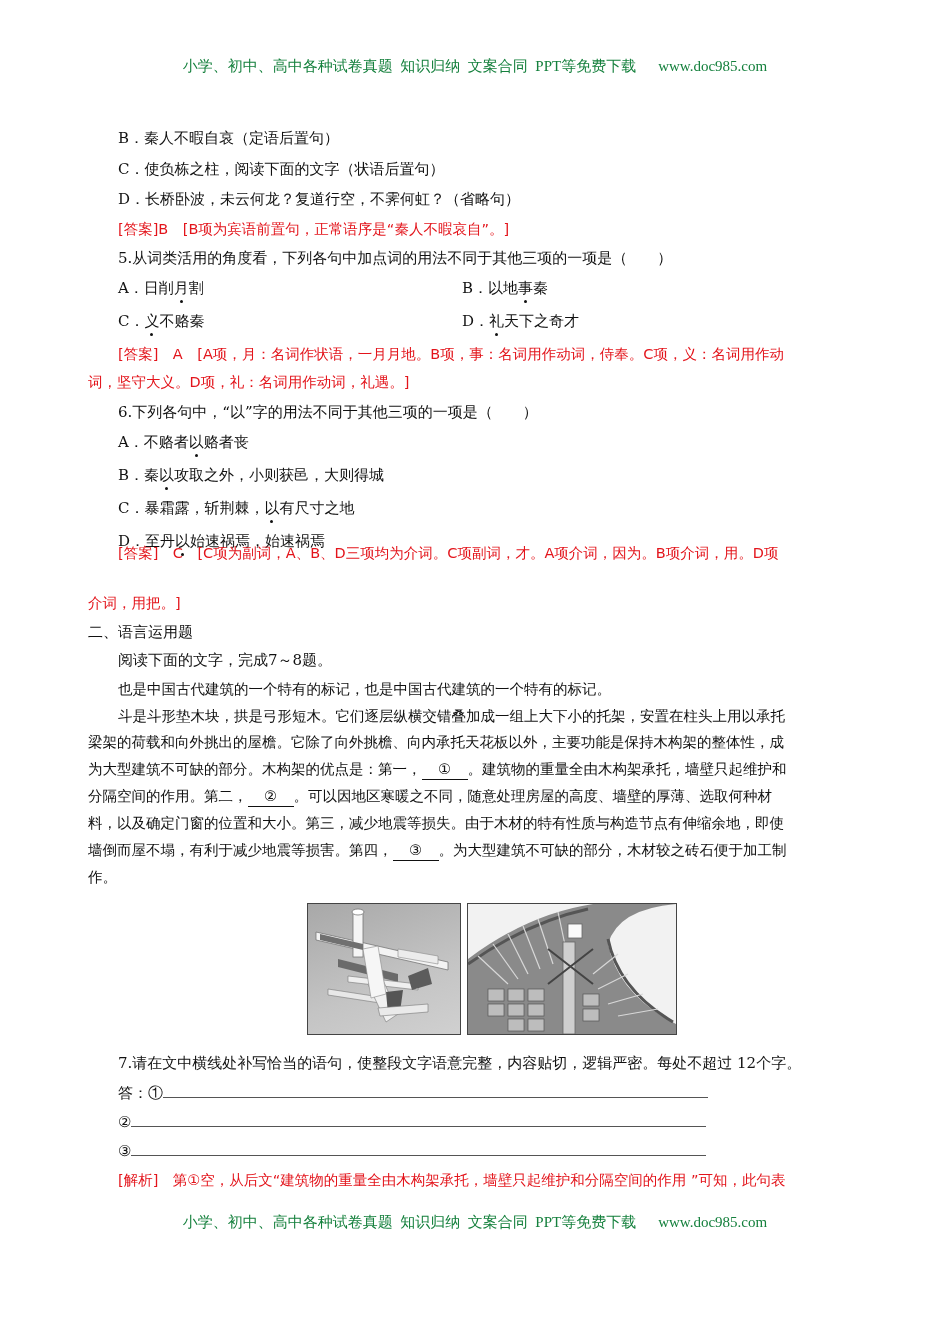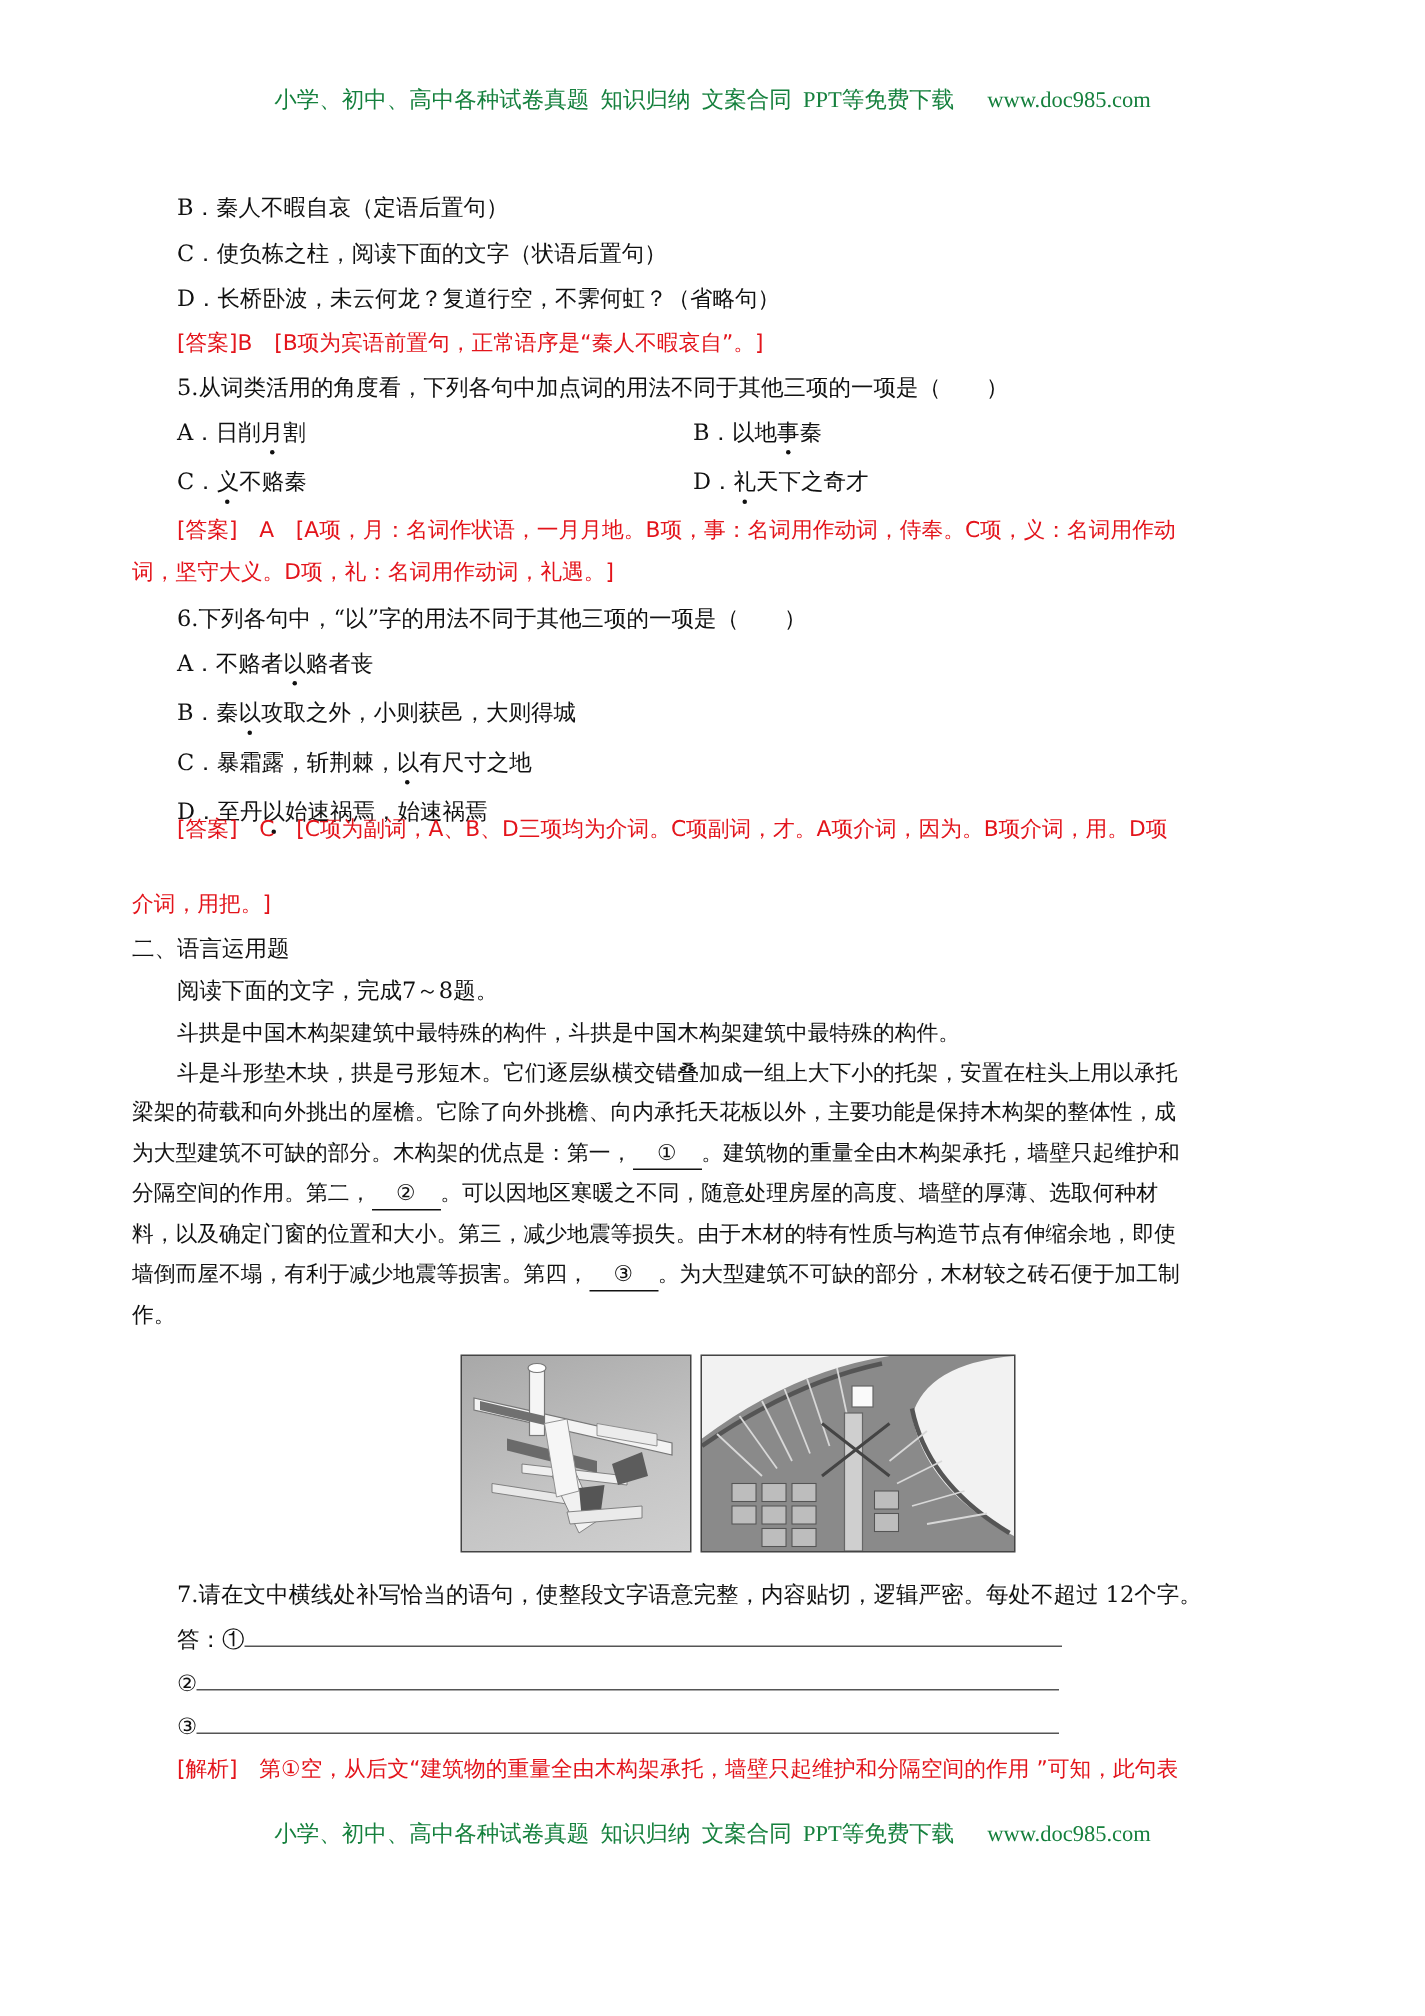--- a/index.html
+++ b/index.html
@@ -136,21 +136,21 @@
   <div class="line indent" style="top:304px"><span>A．</span><span>不赂者</span><span class="dot">以</span><span>赂者丧</span></div>
   <div class="line indent" style="top:337px"><span>B．</span><span>秦</span><span class="dot">以</span><span>攻取之外，小则获邑，大则得城</span></div>
   <div class="line indent" style="top:370px"><span>C．</span><span>暴霜露，斩荆棘，</span><span class="dot">以</span><span>有尺寸之地</span></div>
   <div class="line indent" style="top:403px"><span>D．</span><span>至丹</span><span class="dot">以</span><span>始速祸焉，始速祸焉</span></div>
   <div class="line indent red" style="top:415px">[答案]　C　[C项为副词，A、B、D三项均为介词。C项副词，才。A项介词，因为。B项介词，用。D项</div>
   <div class="line red" style="top:465px">介词，用把。]</div>
 
   <div class="line" style="top:494px">二、语言运用题</div>
   <div class="line indent" style="top:522px">阅读下面的文字，完成7～8题。</div>
 
-  <div class="line indent sans" style="top:551px">斗拱是中国木构架建筑中最特殊的构件，斗拱是中国木构架建筑中最特殊的构件。</div>
+  <div class="line indent sans" style="top:551px">也是中国古代建筑的一个特有的标记，也是中国古代建筑的一个特有的标记。</div>
   <div class="line indent sans" style="top:578px">斗是斗形垫木块，拱是弓形短木。它们逐层纵横交错叠加成一组上大下小的托架，安置在柱头上用以承托</div>
   <div class="line sans" style="top:604px">梁架的荷载和向外挑出的屋檐。它除了向外挑檐、向内承托天花板以外，主要功能是保持木构架的整体性，成</div>
   <div class="line sans" style="top:631px"><span>为大型建筑不可缺的部分。木构架的优点是：第一，</span><span class="blank">①</span><span>。建筑物的重量全由木构架承托，墙壁只起维护和</span></div>
   <div class="line sans" style="top:658px"><span>分隔空间的作用。第二，</span><span class="blank">②</span><span>。可以因地区寒暖之不同，随意处理房屋的高度、墙壁的厚薄、选取何种材</span></div>
   <div class="line sans" style="top:685px">料，以及确定门窗的位置和大小。第三，减少地震等损失。由于木材的特有性质与构造节点有伸缩余地，即使</div>
   <div class="line sans" style="top:712px"><span>墙倒而屋不塌，有利于减少地震等损害。第四，</span><span class="blank">③</span><span>。为大型建筑不可缺的部分，木材较之砖石便于加工制</span></div>
   <div class="line sans" style="top:739px">作。</div>
 
   <div class="figure-row">
     <div class="figure fig1">

